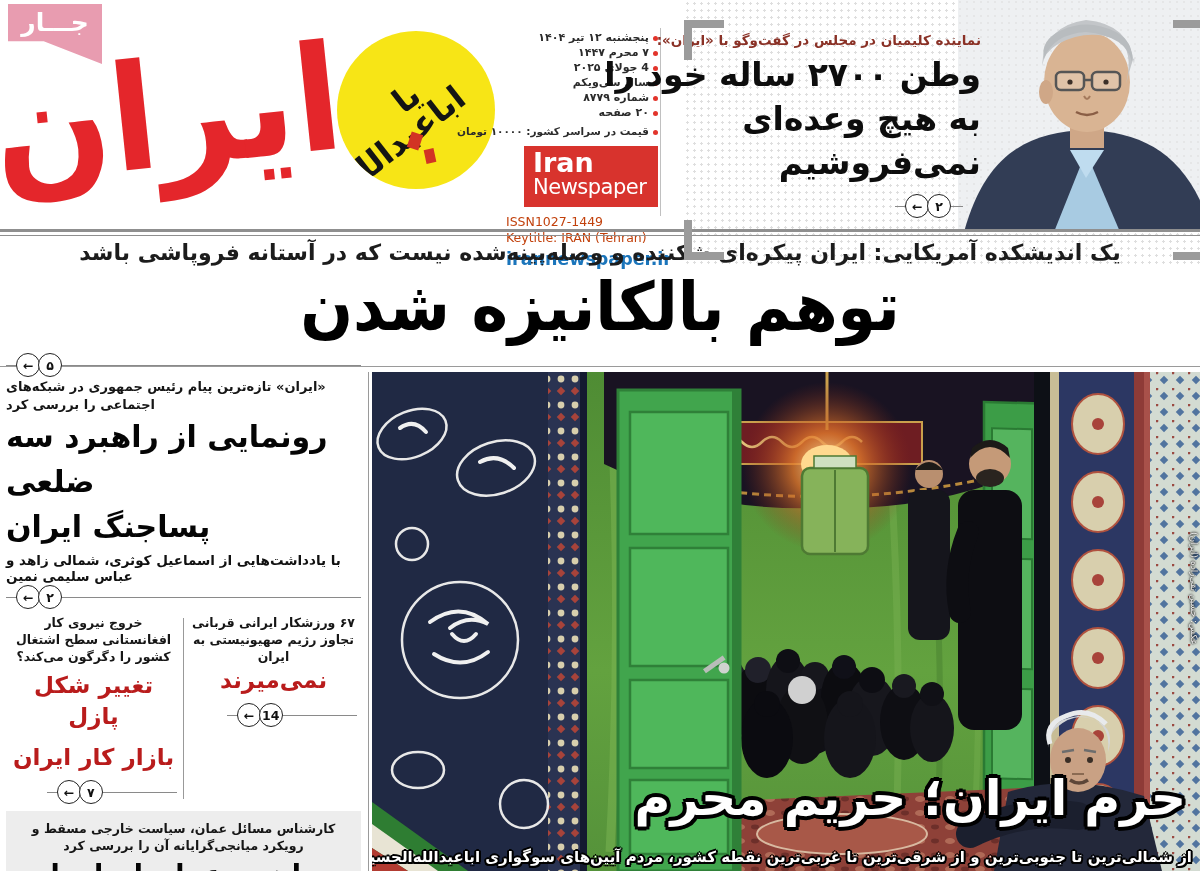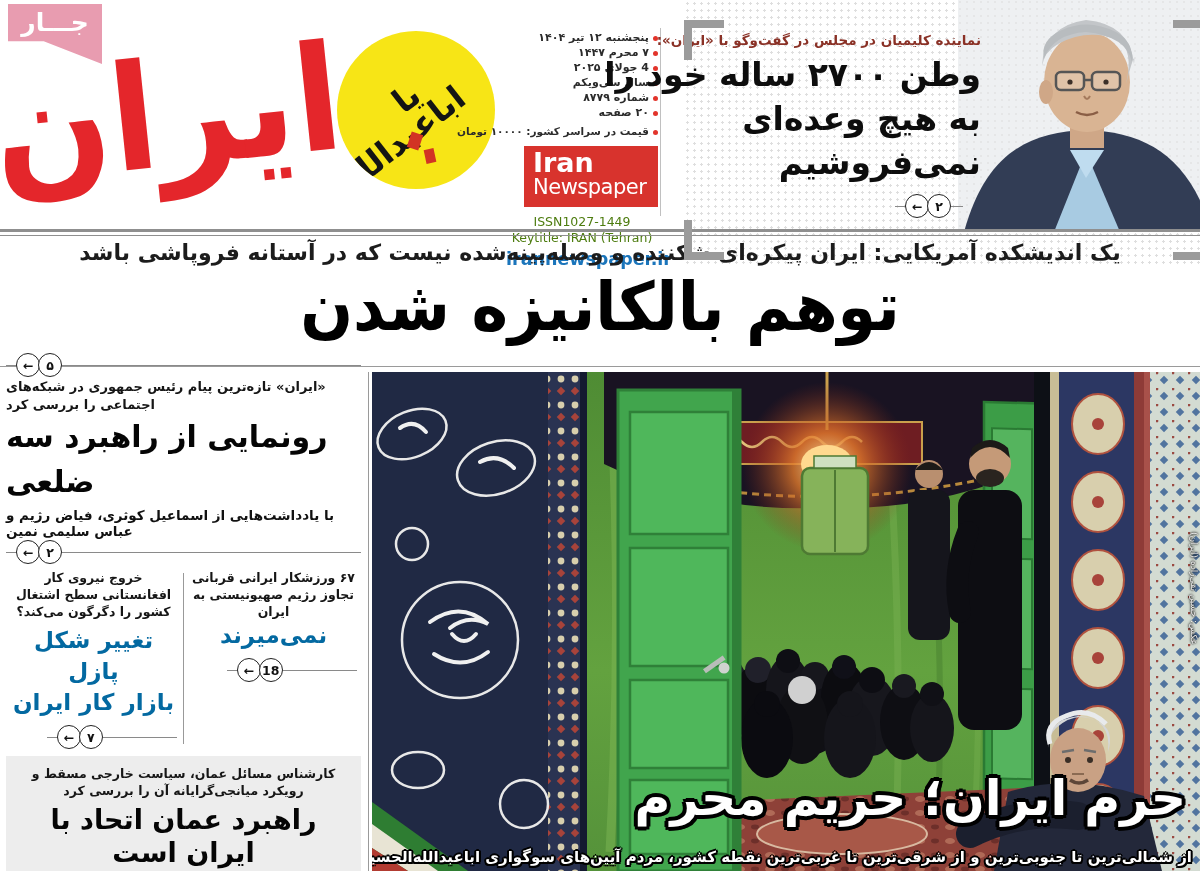--- a/index.html
+++ b/index.html
@@ -20,21 +20,21 @@
   .badge-accent{ position:absolute; left:72px; top:102px; width:12px; height:16px; background:#d23424; transform:rotate(18deg);}
   .badge-accent2{ position:absolute; left:88px; top:118px; width:10px; height:14px; background:#d23424; transform:rotate(-12deg);}
 
   .dateinfo{ position:absolute; left:506px; top:30px; width:152px; direction:rtl; text-align:right;}
   .dateline{ font-size:11px; line-height:15px; color:#2b2b2b; font-weight:bold; white-space:nowrap;}
   .dateline .dot{ display:inline-block; width:5px; height:5px; border-radius:50%; background:#e2342b; margin-left:4px; vertical-align:middle;}
   .dateline.price{ margin-top:4px; font-size:10.5px;}
   .brandbox{ margin-top:7px; width:134px; background:#d8332d; color:#fff; padding:4px 9px 9px; direction:ltr; text-align:left;}
   .brand1{ font-size:27px; font-weight:bold; line-height:0.95;}
   .brand2{ font-size:21px; line-height:1.05; letter-spacing:-0.5px;}
-  .issnblock{ direction:ltr; text-align:center; margin-top:7px; font-size:12.5px; color:#4d7c0f; line-height:16px;}
+  .issnblock{ direction:ltr; text-align:left; margin-top:7px; font-size:12.5px; color:#c2410c; line-height:16px;}
   .website{ direction:ltr; text-align:left; font-size:17.5px; font-weight:bold; color:#1b75bb; margin-top:3px;}
   .vline{ position:absolute; left:660px; top:28px; width:1px; height:188px; background:#c0c0c0;}
 
   
   .interview{ position:absolute; left:684px; top:0; width:532px; height:268px;
     background-image:radial-gradient(#dedede 1px, transparent 1.3px); background-size:7px 7px;}
   .portrait{ position:absolute; right:0; top:0; width:258px; height:232px;}
   .bk{ position:absolute; width:40px; height:40px; border:0 solid #9b9b9b; z-index:5;}
   .bk.tl{ left:0; top:20px; border-top-width:8px; border-left-width:8px;}
   .bk.bl{ left:0; bottom:8px; border-bottom-width:8px; border-left-width:8px;}
@@ -68,21 +68,21 @@
   
   .leftcol{ position:absolute; left:0; top:352px; width:367px; height:519px; direction:rtl; padding:0 6px; overflow:hidden;}
   .art{ text-align:left;}
   .kicker-s{ font-size:13px; font-weight:bold; color:#161616; line-height:18px;}
   .hl-xl{ font-size:30px; font-weight:bold; color:#050505; line-height:45px; letter-spacing:-0.5px;}
   .subhead{ font-size:13.5px; font-weight:bold; color:#111; margin-top:3px;}
   .pair{ display:flex; direction:rtl; margin-top:2px;}
   .pair-col{ flex:1; text-align:center; padding:2px 4px 0;}
   .pair-div{ width:1px; background:#999; margin:6px 2px;}
   .kicker-xs{ font-size:12.5px; font-weight:bold; color:#161616; line-height:17px;}
-  .hl-md{ font-size:23px; font-weight:bold; color:#0369a1; line-height:31px; margin-top:5px; letter-spacing:-0.3px;}
+  .hl-md{ font-size:23px; font-weight:bold; color:#b91c1c; line-height:31px; margin-top:5px; letter-spacing:-0.3px;}
   .pm-row.col{ margin-top:6px; width:78%;}
   .graybox{ background:#ededed; margin-top:6px; padding:9px 6px 11px; text-align:center;}
   .hl-lg{ font-size:27px; font-weight:bold; color:#050505; line-height:33px; margin-top:4px;}
 
   
   .photo{ position:absolute; left:372px; top:372px; width:828px; height:499px; overflow:hidden; background:#161b29;}
   .photo-hl{ position:absolute; right:14px; top:398px; direction:rtl; font-size:49px; font-weight:bold; color:#fff;
     letter-spacing:-1px; white-space:nowrap;
     text-shadow:-3px -3px 0 #000,3px -3px 0 #000,-3px 3px 0 #000,3px 3px 0 #000,-4px 0 0 #000,4px 0 0 #000,0 -4px 0 #000,0 4px 0 #000;}
   .photo-cap{ position:absolute; left:8px; right:8px; bottom:5px; text-align:center; direction:rtl;
@@ -186,46 +186,47 @@
     <div class="pm-row">
       <span class="pm-line stub"></span>
       <span class="pmc">←</span>
       <span class="pmc">۵</span>
       <span class="pm-line grow"></span>
     </div>
 
     <div class="art">
       <div class="kicker-s">«ایران» تازه‌ترین پیام رئیس جمهوری در شبکه‌های اجتماعی را بررسی کرد</div>
       <div class="hl-xl">رونمایی از راهبرد سه ضلعی</div>
-      <div class="subhead">با یادداشت‌هایی از اسماعیل کوثری، فیاض رژیم و عباس سلیمی نمین</div>
+      <div class="hl-xl">پساجنگ ایران</div>
+      <div class="subhead">با یادداشت‌هایی از اسماعیل کوثری، شمالی زاهد و عباس سلیمی نمین</div>
     </div>
 
     <div class="pm-row">
       <span class="pm-line stub"></span>
       <span class="pmc">←</span>
       <span class="pmc">۲</span>
       <span class="pm-line grow"></span>
     </div>
 
     <div class="pair">
       <div class="pair-col">
         <div class="kicker-xs">۶۷ ورزشکار ایرانی قربانی تجاوز رژیم صهیونیستی به ایران</div>
         <div class="hl-md" style="margin-top:0">نمی‌میرند</div>
         <div class="pm-row col">
           <span class="pm-line stub"></span>
           <span class="pmc">←</span>
-          <span class="pmc">18</span>
+          <span class="pmc">14</span>
           <span class="pm-line grow"></span>
         </div>
       </div>
       <div class="pair-div"></div>
       <div class="pair-col">
         <div class="kicker-xs">خروج نیروی کار افغانستانی سطح اشتغال کشور را دگرگون می‌کند؟</div>
         <div class="hl-md">تغییر شکل پازل</div>
-        <div class="hl-md" style="margin-top:0">بازار کار ایران</div>
+        <div class="hl-md" style="margin-top:10px">بازار کار ایران</div>
         <div class="pm-row col">
           <span class="pm-line stub"></span>
           <span class="pmc">←</span>
           <span class="pmc">۷</span>
           <span class="pm-line grow"></span>
         </div>
       </div>
     </div>
 
     <div class="graybox">

